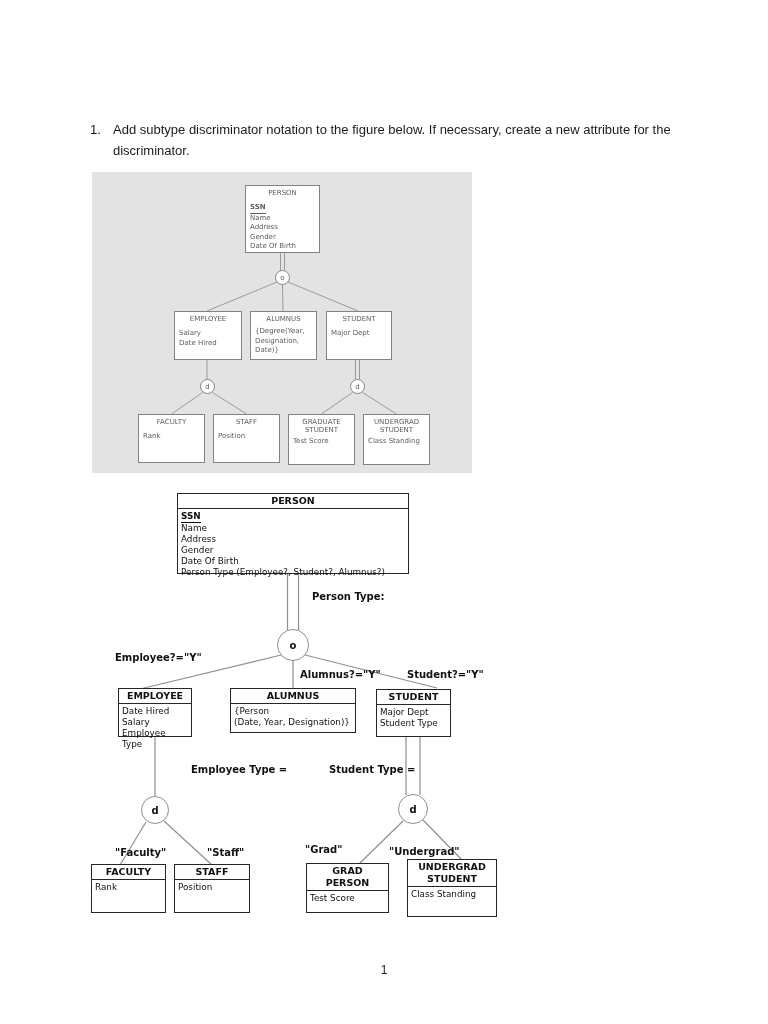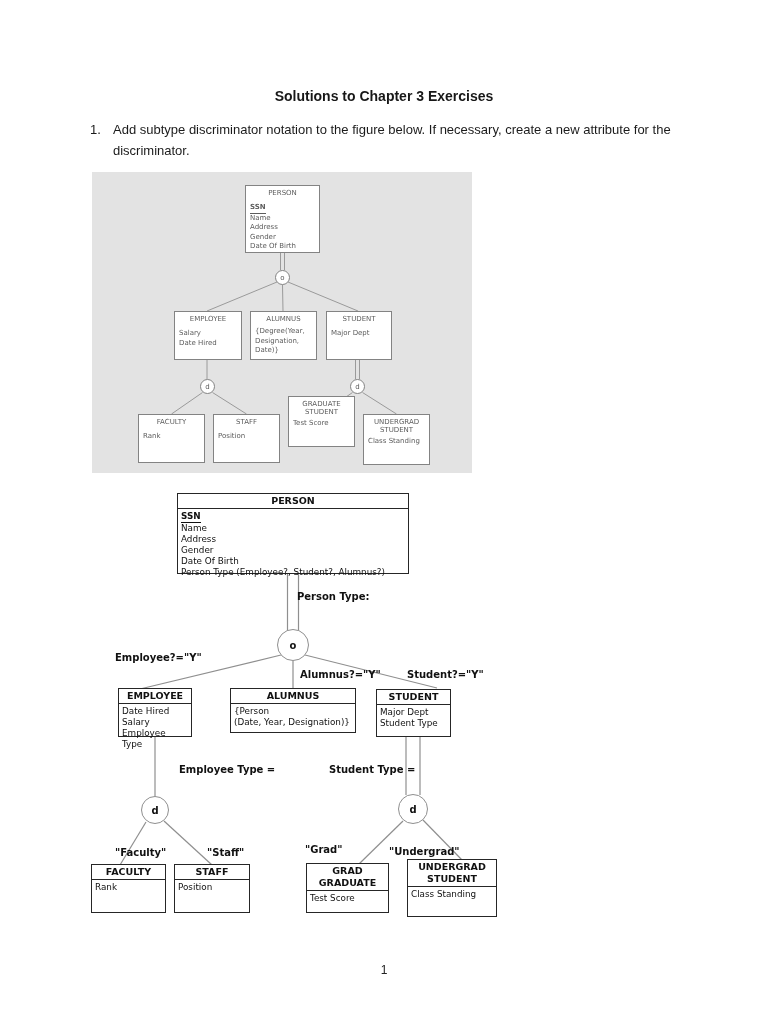--- a/index.html
+++ b/index.html
@@ -49,21 +49,20 @@
   }
   .f2 .ebody { font-size:8.8px; padding:2px 3px 0 3px; line-height:11px; }
   .f2 .circle { border:1.2px solid #8f8f8f; font-size:10px; font-weight:bold; color:#111; }
   .dlabel { position:absolute; font-size:10px; font-weight:bold; color:#111; white-space:nowrap; }
 </style>
 </head>
 <body>
 
 <div class="page">
 
-  <div class="title">Solutions to Chapter 3 Exercises</div>
 
   <div class="item">
     <span class="num">1.</span>
     <span>Add subtype discriminator notation to the figure below. If necessary, create a new attribute for the discriminator.</span>
   </div>
 
   <div class="fig f1" style="left:92px; top:172px; width:380px; height:301px;">
     <svg width="380" height="301" viewBox="0 0 380 301">
       <g stroke="#9a9a9a" stroke-width="1" fill="none">
         <line x1="188.5" y1="81" x2="188.5" y2="98"></line>
@@ -121,21 +120,21 @@
       <div class="ebody">
           <span class="attrs">Rank</span>
         </div>
     </div>
     <div class="ebox" style="left:121px; top:242px; width:67px; height:49px;">
       <div class="ehdr">STAFF</div>
       <div class="ebody">
           <span class="attrs">Position</span>
         </div>
     </div>
-    <div class="ebox" style="left:196px; top:224px; width:67px; height:51px;">
+    <div class="ebox" style="left:196px; top:242px; width:67px; height:51px;">
       <div class="ehdr">GRADUATE STUDENT</div>
       <div class="ebody" style="padding-top:3px;">
           <span class="attrs">Test Score</span>
         </div>
     </div>
     <div class="ebox" style="left:271px; top:242px; width:67px; height:51px;">
       <div class="ehdr">UNDERGRAD STUDENT</div>
       <div class="ebody" style="padding-top:3px;">
           <span class="attrs">Class Standing</span>
         </div>
@@ -162,21 +161,21 @@
 
     <div class="ebox" style="left:92px; top:5px; width:232px; height:81px;">
       <div class="ehdr">PERSON</div>
       <div class="ebody"><span class="key">SSN</span><span class="attrs">Name
 Address
 Gender
 Date Of Birth
 Person Type (Employee?, Student?, Alumnus?)</span></div>
     </div>
 
-    <div class="dlabel" style="left:212px; top:103px;">Person Type:</div>
+    <div class="dlabel" style="left:227px; top:103px;">Person Type:</div>
 
     <div class="circle" style="left:192px; top:141px; width:32px; height:32px;">o</div>
 
     <div class="dlabel" style="left:30px; top:164px;">Employee?="Y"</div>
     <div class="dlabel" style="left:215px; top:181px;">Alumnus?="Y"</div>
     <div class="dlabel" style="left:322px; top:181px;">Student?="Y"</div>
 
     <div class="ebox" style="left:33px; top:200px; width:74px; height:49px;">
       <div class="ehdr">EMPLOYEE</div>
       <div class="ebody">
@@ -193,21 +192,21 @@
         </div>
     </div>
     <div class="ebox" style="left:291px; top:201px; width:75px; height:48px;">
       <div class="ehdr">STUDENT</div>
       <div class="ebody">
           <span class="attrs">Major Dept
 Student Type</span>
         </div>
     </div>
 
-    <div class="dlabel" style="left:62px; top:276px;padding-left:32px;">Employee Type =</div>
+    <div class="dlabel" style="left:74px; top:276px;padding-left:32px;">Employee Type =</div>
     <div class="dlabel" style="left:244px; top:276px;">Student Type =</div>
 
     <div class="circle" style="left:56px; top:308px; width:28px; height:28px;">d</div>
     <div class="circle" style="left:313px; top:306px; width:30px; height:30px;">d</div>
 
     <div class="dlabel" style="left:30px; top:359px;">"Faculty"</div>
     <div class="dlabel" style="left:122px; top:359px;">"Staff"</div>
     <div class="dlabel" style="left:220px; top:356px;">"Grad"</div>
     <div class="dlabel" style="left:304px; top:358px;">"Undergrad"</div>
 
@@ -217,21 +216,21 @@
           <span class="attrs">Rank</span>
         </div>
     </div>
     <div class="ebox" style="left:89px; top:376px; width:76px; height:49px;">
       <div class="ehdr">STAFF</div>
       <div class="ebody">
           <span class="attrs">Position</span>
         </div>
     </div>
     <div class="ebox" style="left:221px; top:375px; width:83px; height:50px;">
-      <div class="ehdr">GRAD GRADUATE</div>
+      <div class="ehdr">GRAD PERSON</div>
       <div class="ebody">
           <span class="attrs">Test Score</span>
         </div>
     </div>
     <div class="ebox" style="left:322px; top:371px; width:90px; height:58px;">
       <div class="ehdr">UNDERGRAD STUDENT</div>
       <div class="ebody">
           <span class="attrs">Class Standing</span>
         </div>
     </div>

